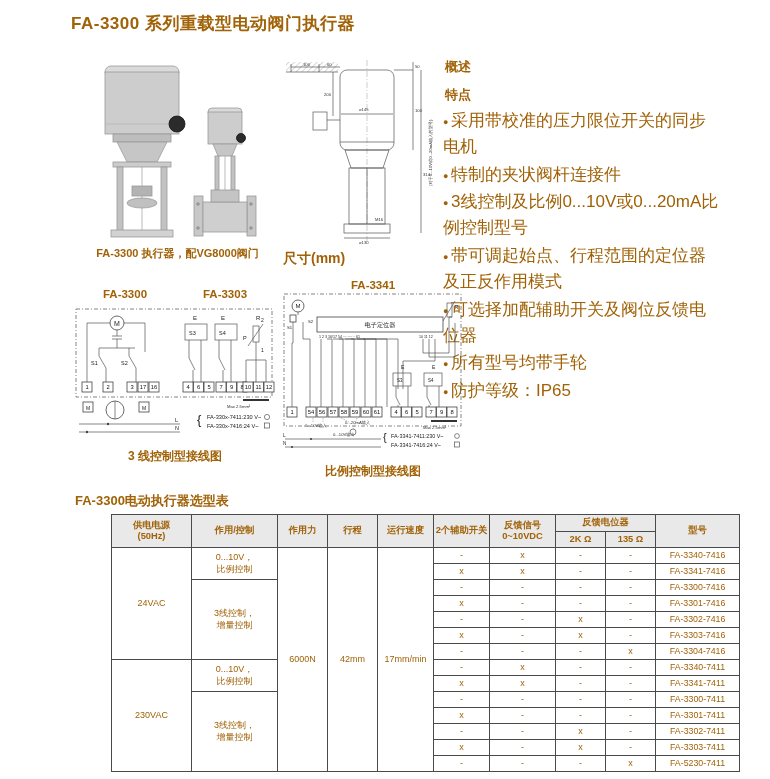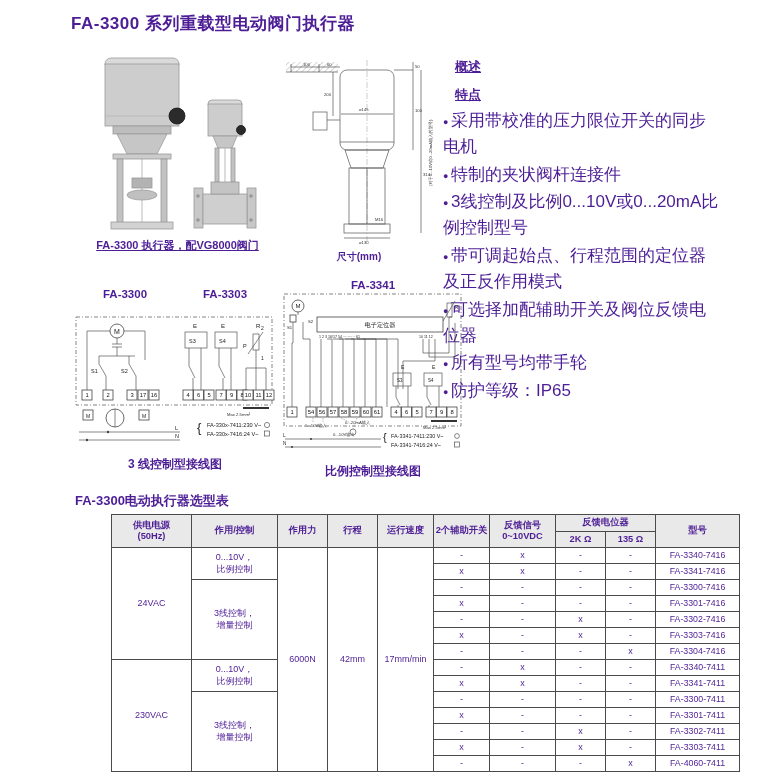--- a/index.html
+++ b/index.html
@@ -1,34 +1,34 @@
 <!DOCTYPE html>
 <html><head>
 <meta charset="utf-8">
 <style>
   html,body{margin:0;padding:0;background:#fff;}
   .page{position:relative;width:770px;height:779px;background:#ffffff;
-        font-family:"Liberation Sans","DejaVu Sans",sans-serif;color:#4c1d95;overflow:hidden;}
+        font-family:"Liberation Sans","DejaVu Sans",sans-serif;color:#a16207;overflow:hidden;}
   .title{position:absolute;left:71px;top:12px;font-size:17px;font-weight:bold;letter-spacing:.5px;}
   
-  .photo-block{position:absolute;left:80px;top:54px;width:195px;text-decoration:underline;}
+  .photo-block{position:absolute;left:80px;top:62px;width:195px;}
   .photo-caption{width:195px;text-align:center;font-size:11px;font-weight:bold;margin-top:4px;}
   
   .dim-block{position:absolute;left:283px;top:56px;width:152px;}
-  .dim-caption{width:152px;text-align:center;font-size:10px;font-weight:bold;margin-top:2px;}
+  .dim-caption{width:152px;text-align:left;font-size:14px;font-weight:bold;margin-top:2px;}
   
   .right-col{position:absolute;left:443px;top:58px;width:279px;}
-  .sec-h{font-size:13px;font-weight:bold;margin:0 0 4px 12px;text-decoration:underline;}
+  .sec-h{font-size:13px;font-weight:bold;margin:0 0 4px 2px;}
   .para{font-size:11.8px;line-height:1.56;text-align:justify;}
   .features{margin-top:10px;}
   .feat{font-size:17px;line-height:1.52;margin:2px 0;}
   .feat::before{content:"● ";font-size:9px;vertical-align:1px;}
   
   .w3-block{position:absolute;left:75px;top:288px;width:200px;}
-  .w3-labels{display:flex;font-size:11.5px;font-weight:bold;margin-bottom:16px;}
+  .w3-labels{display:flex;font-size:11.5px;font-weight:bold;margin-bottom:8px;}
   .w3-labels span:nth-child(1){width:50%;text-align:center;}
   .w3-labels span:nth-child(2){width:50%;text-align:center;}
   .w3-caption{width:200px;text-align:center;font-size:12px;font-weight:bold;margin-top:6px;}
   .wp-block{position:absolute;left:283px;top:279px;width:180px;}
   .wp-label{width:180px;text-align:center;font-size:11.5px;font-weight:bold;margin-bottom:2px;}
   .wp-caption{width:180px;text-align:center;font-size:12px;font-weight:bold;margin-top:8px;}
   svg{display:block;}
   .term{fill:#fff;stroke:#444;stroke-width:0.8;}
   .term-t{font-size:5.8px;text-anchor:middle;fill:#111;}
   .sch{stroke:#555;stroke-width:0.7;fill:none;}
@@ -488,19 +488,19 @@
             <td>-</td>
             <td>x</td>
             <td>-</td>
             <td class="model">FA-3303-7411</td>
           </tr>
           <tr>
             <td>-</td>
             <td>-</td>
             <td>-</td>
             <td>x</td>
-            <td class="model">FA-4060-7411</td>
+            <td class="model">FA-5230-7411</td>
           </tr>
         </tbody>
       </table>
   </div>
 
 </div>
 
 </body></html>

